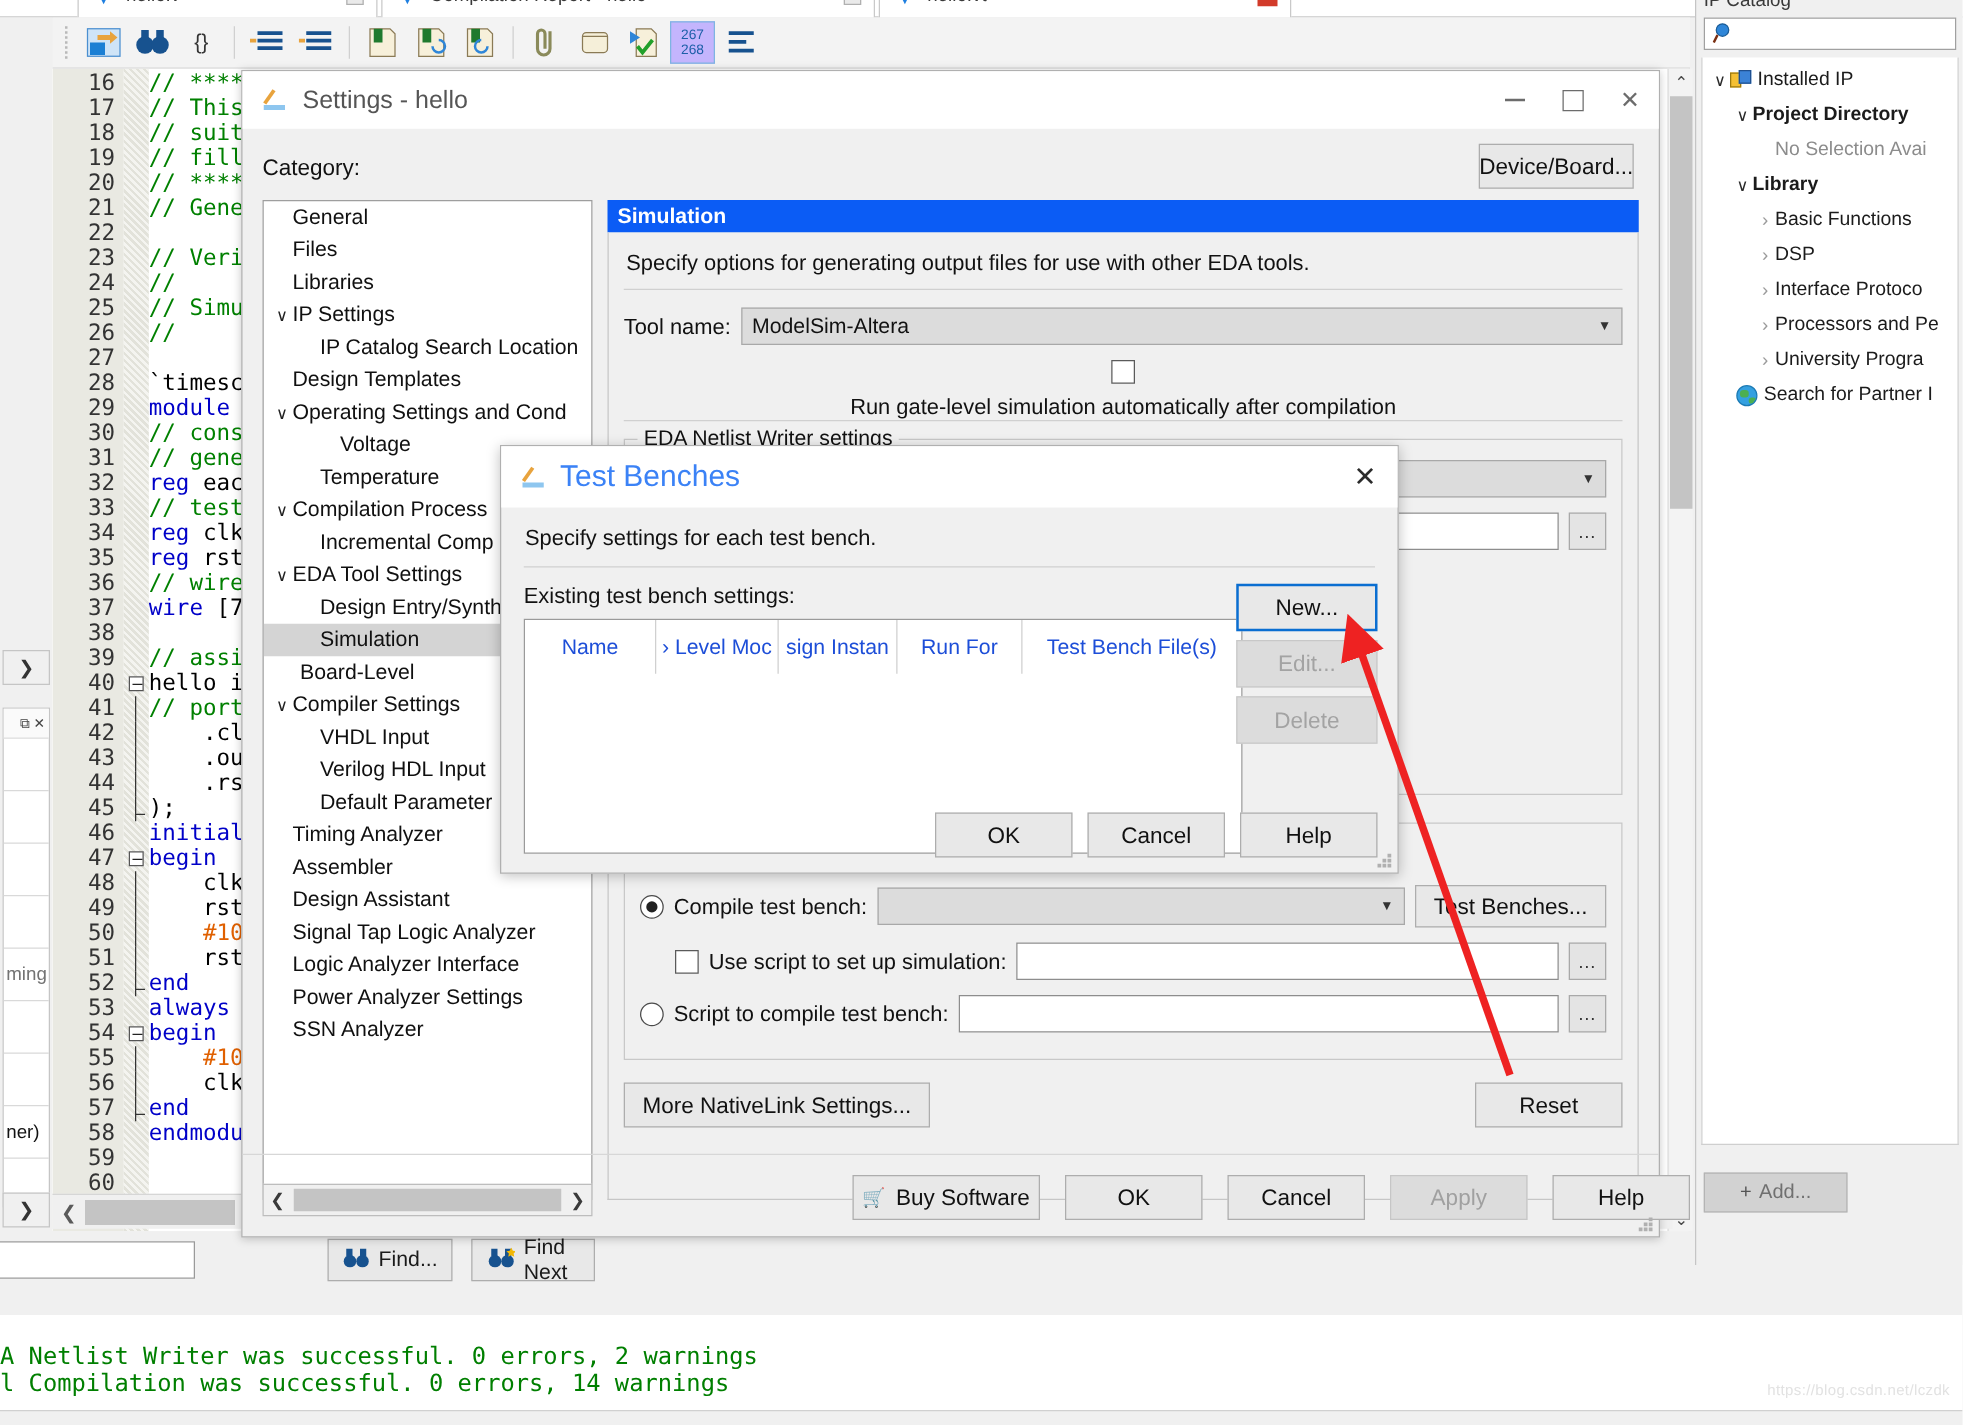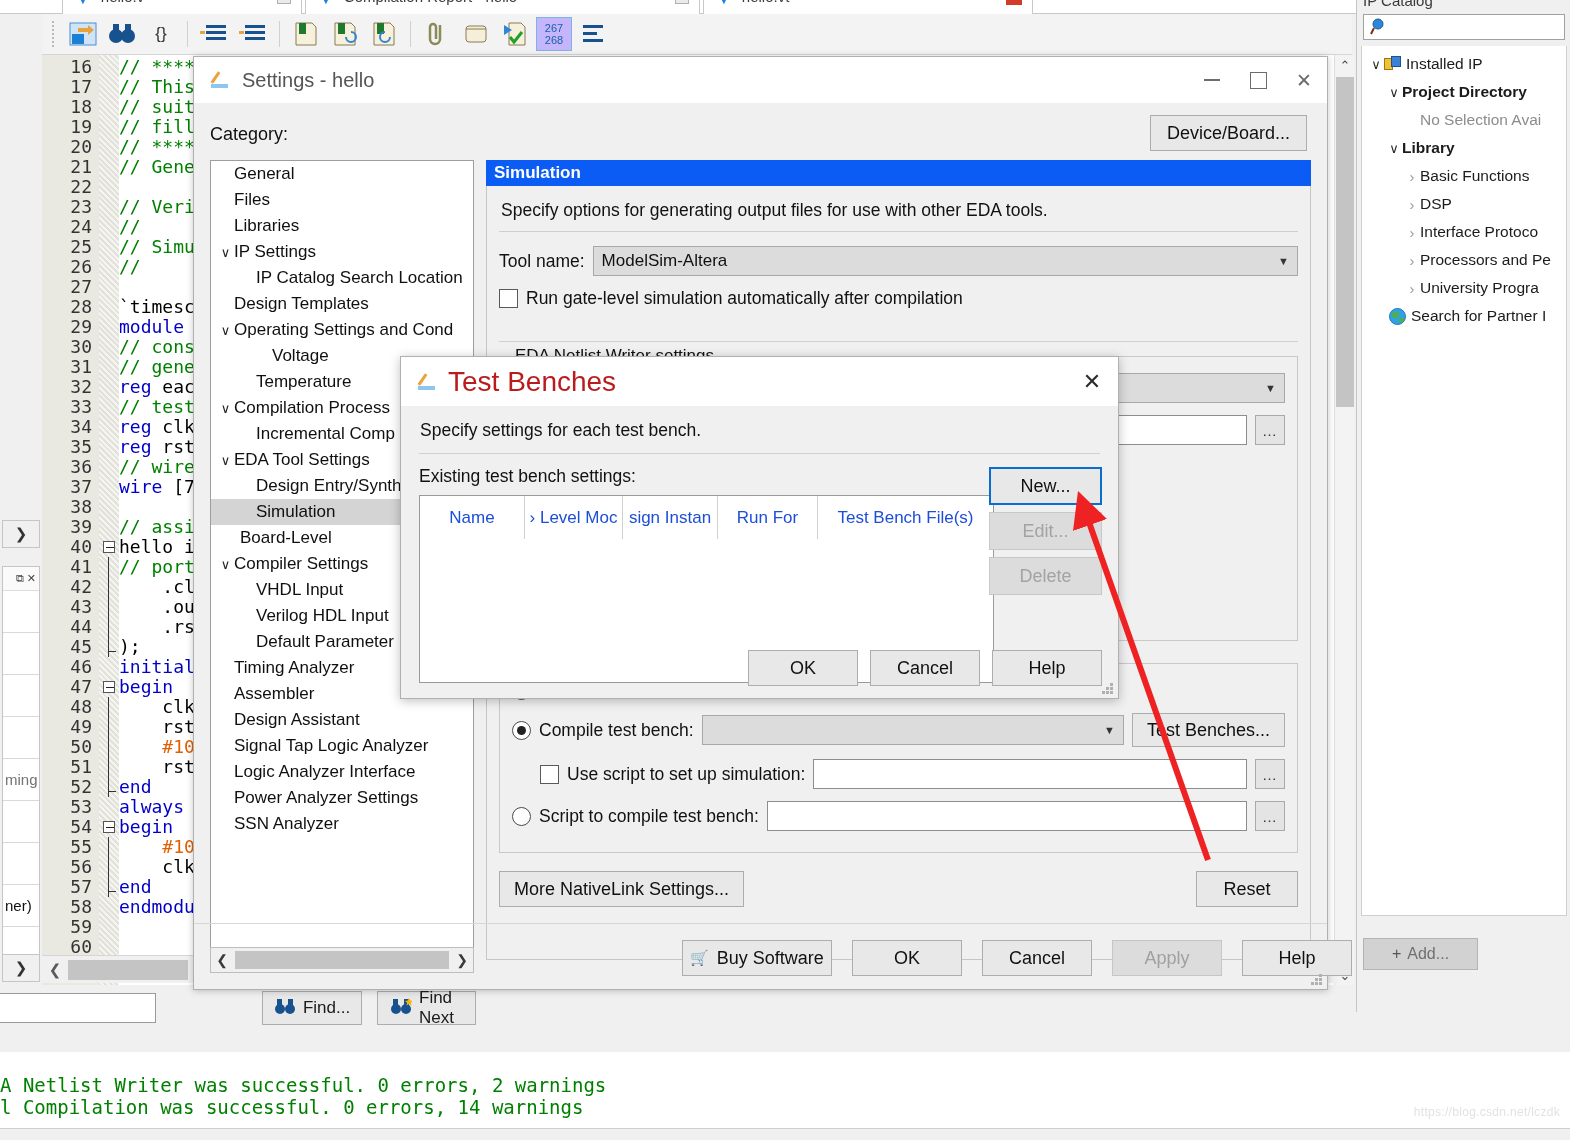--- a/index.html
+++ b/index.html
@@ -158,21 +158,21 @@
      transform: rotate(35deg); }
   .pencil-ico .p2 { position:absolute; left:1px; top:14px; width:17px; height:4px; background:#8ec6ef; }
   .wbtns { margin-left: auto; display: flex; align-items: center; height: 100%; }
   .wbtn { width: 46px; height: 46px; display:flex; align-items:center; justify-content:center;
      color:#6c6c6c; font-size: 19px; }
   .wbtn .minus { width: 16px; height: 2px; background: #6c6c6c; }
   .wbtn .sqr { width: 17px; height: 17px; border: 1.6px solid #6c6c6c; }
 
   .cat-label { position: absolute; left: 16px; top: 67px; font-size: 18px; color: #111; }
   .devboard {
-    position: absolute; right: 20px; top: 58px; width: 157px; height: 36px;
+    position: absolute; right: 20px; top: 58px; width: 124px; height: 36px;
     background: #e8e8e8; border: 1px solid #adadad; display:flex; align-items:center;
     justify-content:center; font-size: 18px; color: #111;
   }
   .cat-tree {
     position: absolute; left: 16px; top: 103px; width: 264px; height: 800px;
     background: #ffffff; border: 1px solid #9e9e9e; overflow: hidden;
   }
   .ct-row { height: 26px; display: flex; align-items: center; font-size: 17px; color: #101010; white-space: nowrap;}
   .ct-row .chev { width: 17px; text-align: center; font-size: 13px; color: #222; }
   .ct-row.sel { background: #d4d4d4; }
@@ -215,21 +215,21 @@
   .dlg-footer { position:absolute; left:0; right:0; bottom:0; height: 66px; border-top:1px solid #d7d7d7; }
   .grip { position:absolute; right: 4px; bottom: 3px; width: 12px; height: 12px; }
   .grip i { position:absolute; width:3px; height:3px; background:#b0b0b0; }
 
   
   .dlg-tb {
     position: absolute; left: 400px; top: 356px; width: 719px; height: 343px;
     background: #f0f0f0; border: 1px solid #b0b0b0; box-shadow: 0 2px 10px rgba(0,0,0,0.25);
   }
   .tb-title { height: 49px; background:#ffffff; display:flex; align-items:center; padding-left: 16px;}
-  .tb-title .tt { font-size: 28px; color: #b91c1c; margin-left: 9px;}
+  .tb-title .tt { font-size: 24px; color: #3b82f6; margin-left: 9px;}
   .tb-close { margin-left:auto; width: 52px; height: 49px; display:flex; align-items:center; justify-content:center;
      color:#2b2b2b; font-size: 22px;}
   .tb-body { padding: 0 18px; }
   .tb-desc { font-size: 17.5px; color:#111; padding: 14px 0 12px 1px; }
   .tb-exist { font-size: 17.5px; color:#111; margin-bottom: 8px;}
   .tb-table { width: 575px; height: 188px; background:#ffffff; border:1px solid #9a9a9a; }
   .tb-thead { display:flex; height: 43px; }
   .tb-th { display:flex; align-items:center; justify-content:center; font-size:17px; color:#1d4ed8;
      border-right:1px solid #d0d0d0; overflow:hidden; white-space:nowrap;}
   .tb-th:last-child { border-right:none; }
@@ -703,21 +703,21 @@
         <div class="hr"></div>
 
         <div class="row">
           <span class="lbl">Tool name:</span>
           <span class="combo">
             <span>ModelSim-Altera</span>
             <span class="carat">▼</span>
           </span>
         </div>
 
-        <div class="row" style="margin-bottom:32px;">
+        <div class="row" style="margin-bottom:0;flex-direction:column;">
           <span class="chk"></span>
           <span class="lbl">Run gate-level simulation automatically after compilation</span>
         </div>
         <div class="hr"></div>
 
         <div class="group" style="height:285px;">
           <span class="gtitle">EDA Netlist Writer settings</span>
           <div class="row">
             <span class="combo" style="margin-left:300px;">
               <span class="carat">▼</span>
@@ -753,21 +753,21 @@
             <span class="radio"></span>
             <span class="lbl">Script to compile test bench:</span>
             <span class="txtfield" style="max-width:490px;"></span>
             <span class="dotsbtn">…</span>
           </div>
         </div>
 
         <div class="row" style="margin-top:18px;">
           <span class="btn-std">More NativeLink Settings...</span>
           <span style="flex:1"></span>
-          <span class="btn-std" style="width:102px;">Reset</span>
+          <span class="btn-std" style="width:118px;">Reset</span>
         </div>
       </div>
     </div>
 
     <div class="dlg-footer">
       <div style="position:absolute; left:488px; top:16px; display:flex; gap:20px;">
         <span class="btn-std" style="width:150px;gap:8px;">
           <span style="font-size:15px;">🛒</span>
           <span>Buy Software</span>
         </span>

